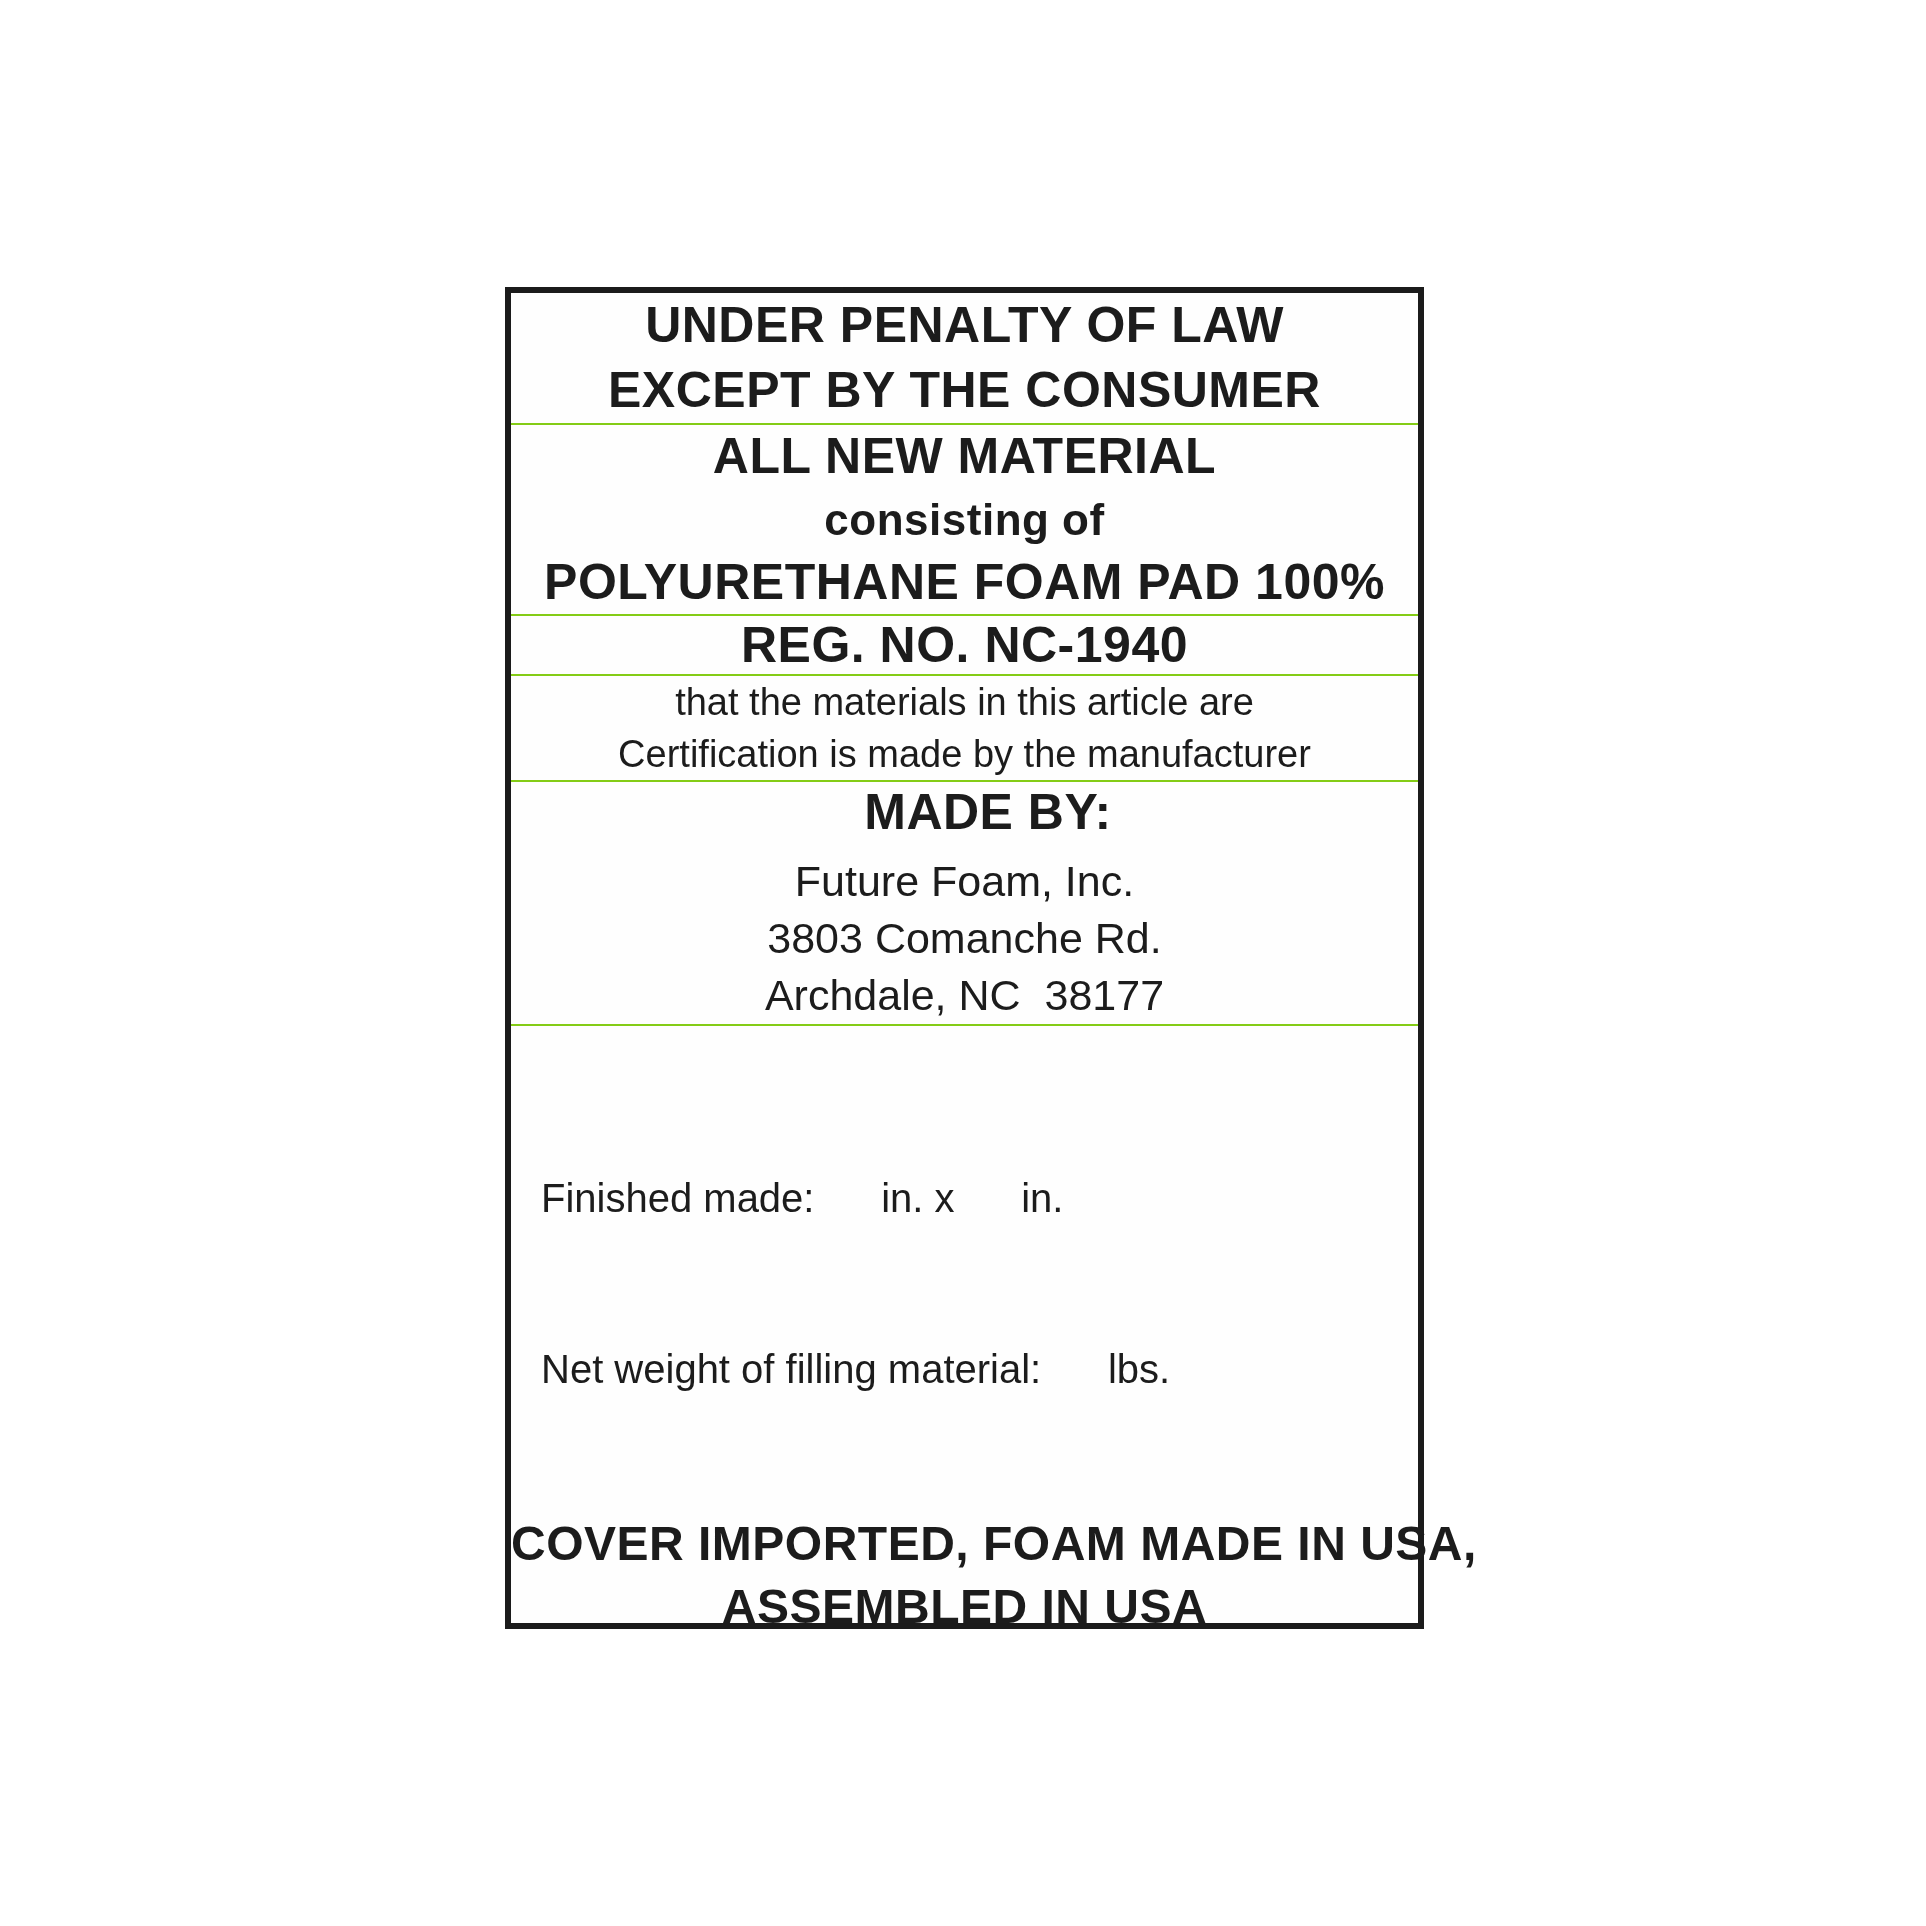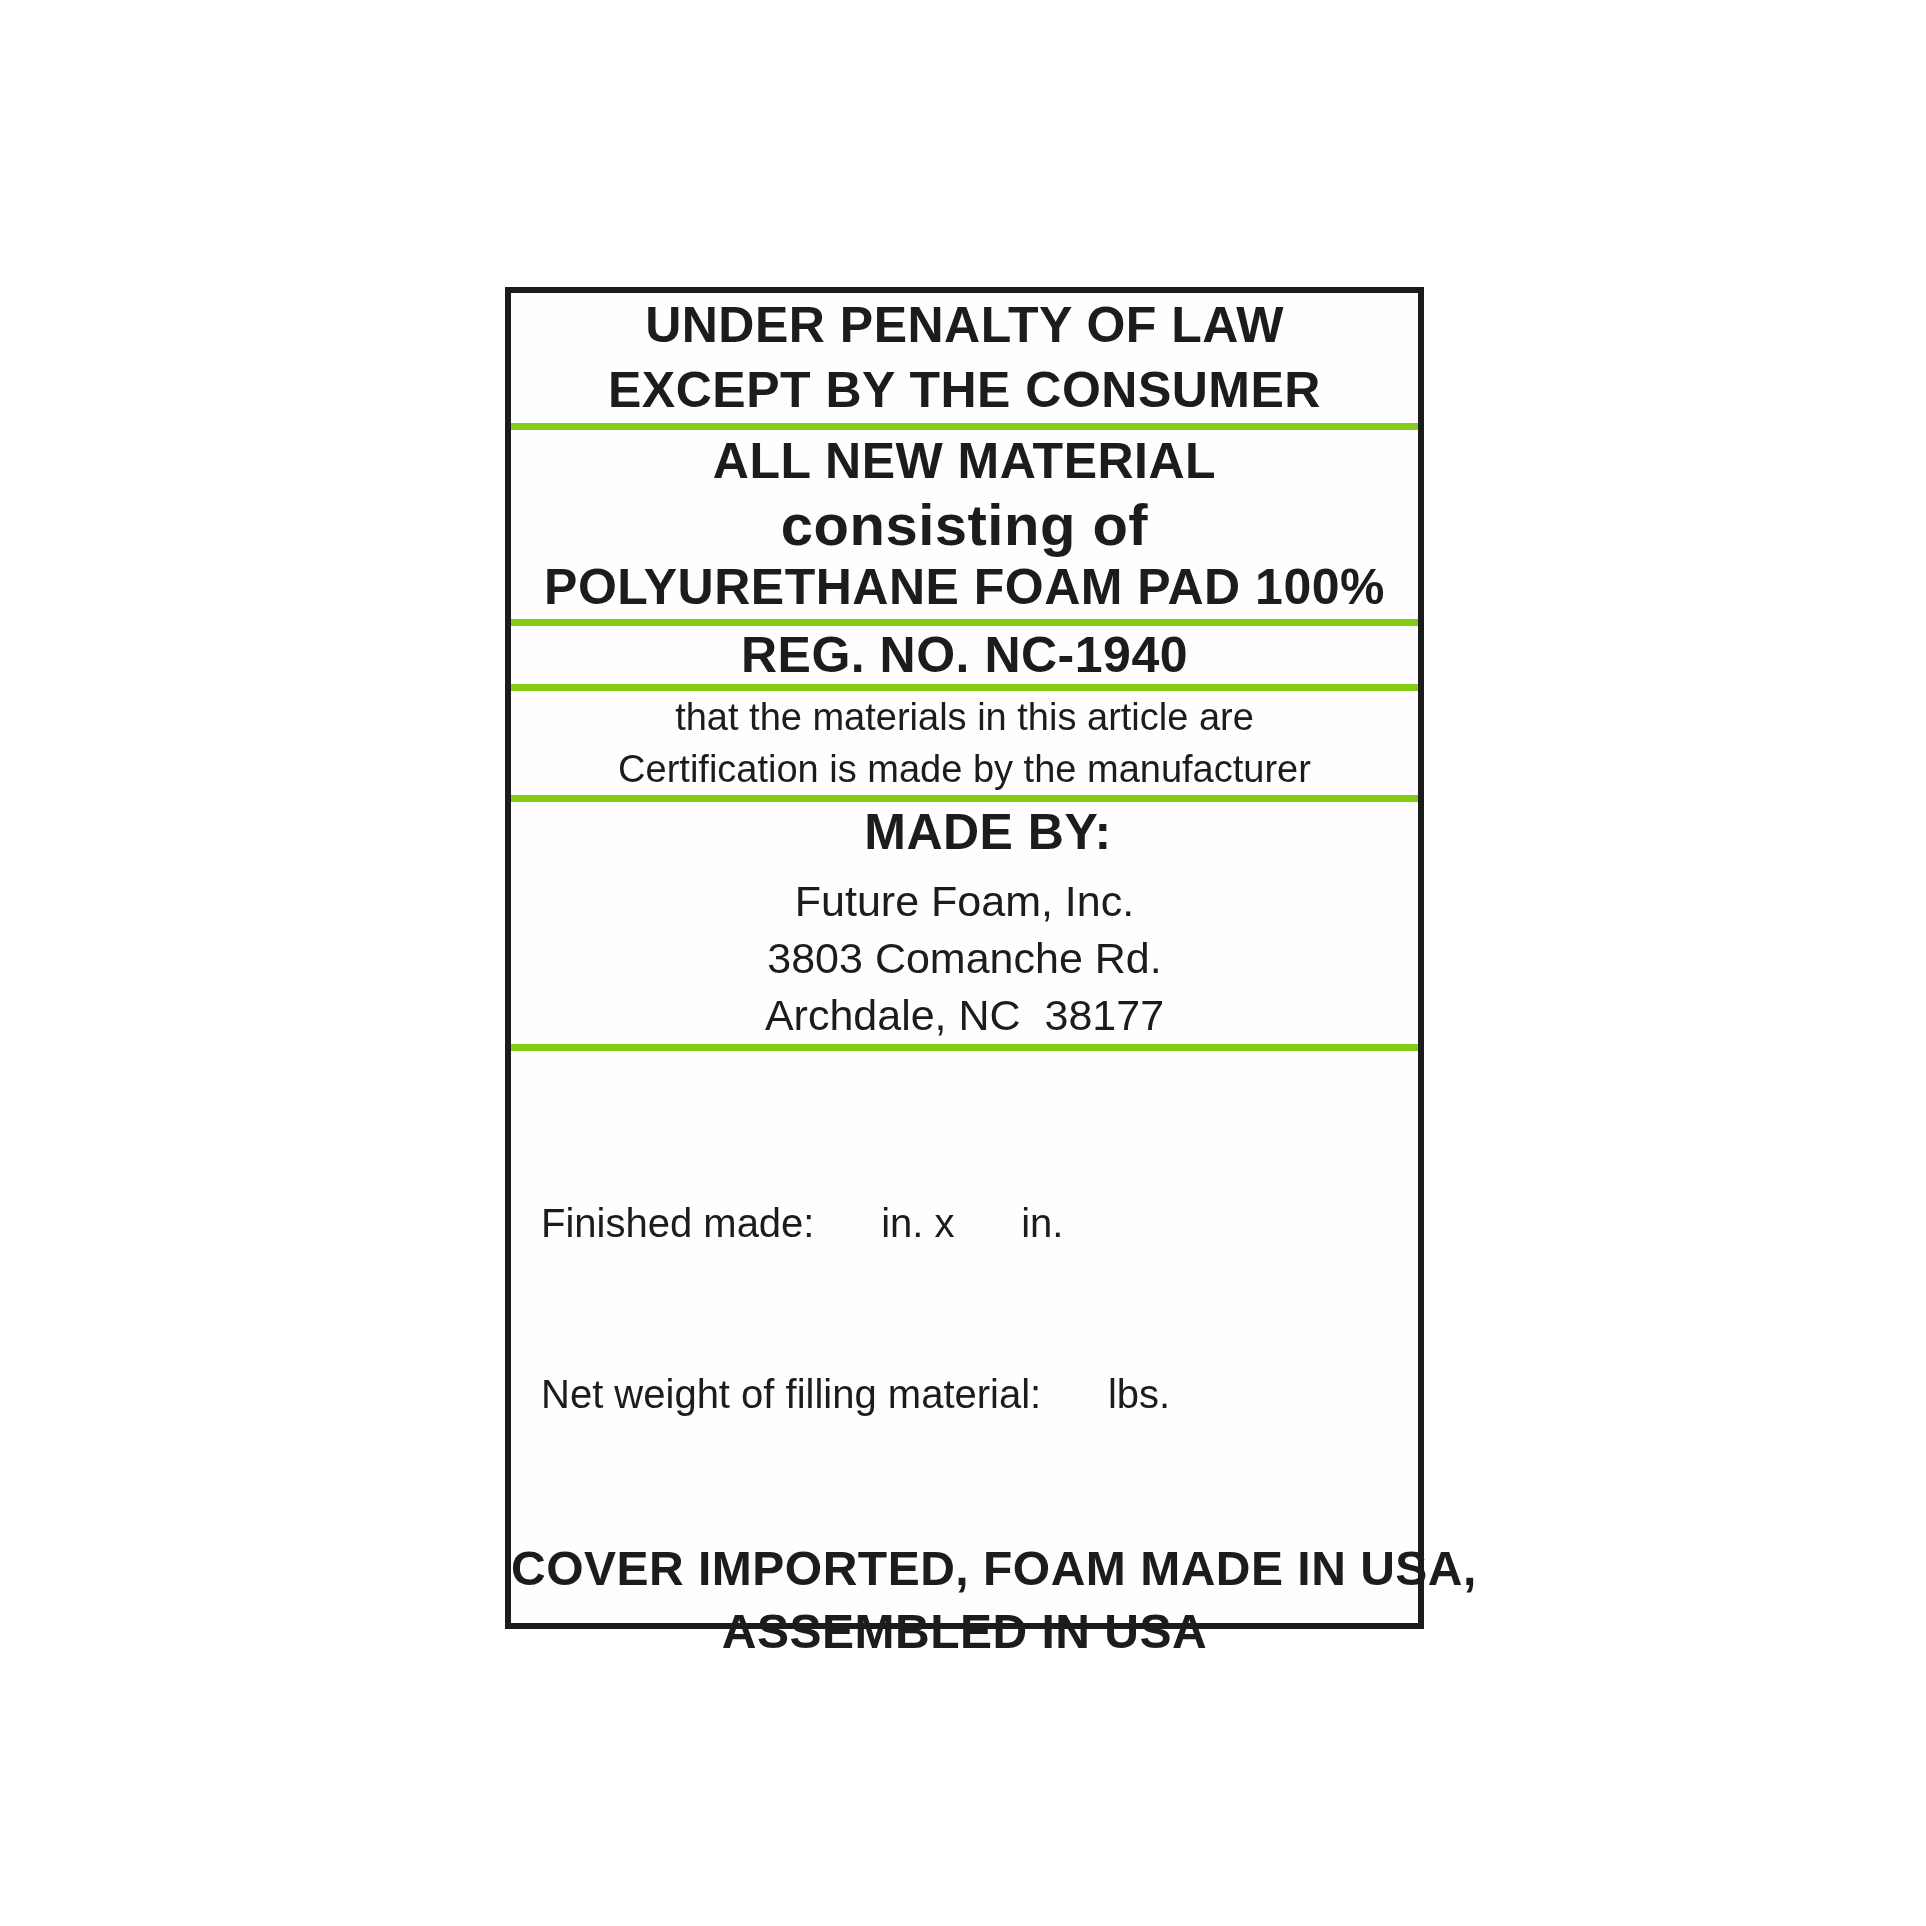--- a/index.html
+++ b/index.html
@@ -22,21 +22,21 @@
     height: 1342px;
     border: 6px solid #1b1b1b;
     box-sizing: border-box;
     background: #fefefe;
     display: flex;
     flex-direction: column;
   }
 
   .section {
     box-sizing: border-box;
-    border-bottom: 7px solid #84cc16;
+    border-bottom: 2px solid #84cc16;
     display: flex;
     flex-direction: column;
     align-items: center;
     justify-content: center;
     text-align: center;
     width: 100%;
   }
   .section:last-child { border-bottom: none; }
 
   .sec-penalty {
@@ -48,21 +48,21 @@
   }
 
   .sec-material {
     height: 221px;
     font-weight: bold;
     font-size: 50px;
     line-height: 63px;
     letter-spacing: 0.5px;
     justify-content: space-between;
   }
-  .sec-material .sub { font-size: 58px; }
+  .sec-material .sub { font-size: 44px; }
 
   .sec-reg {
     height: 107px;
     font-weight: bold;
     font-size: 50px;
     letter-spacing: 0.5px;
   }
 
   .sec-cert {
     height: 192px;

